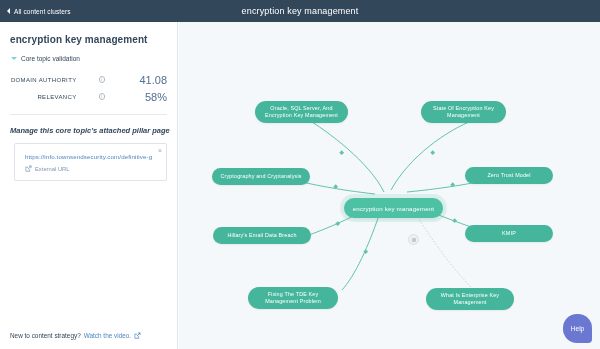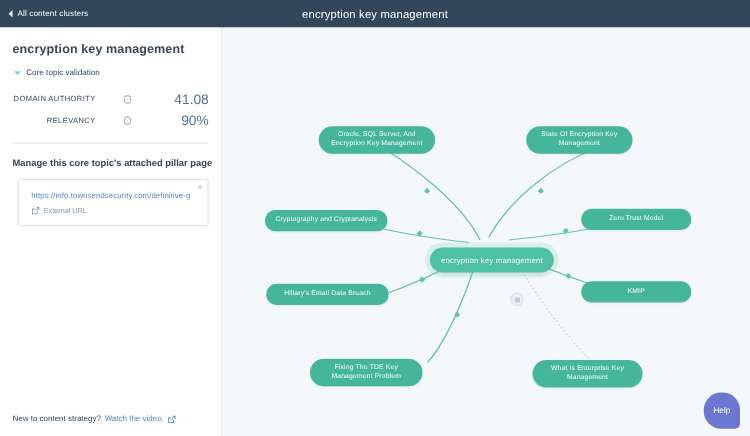--- a/index.html
+++ b/index.html
@@ -64,21 +64,21 @@
     line-height: 5.5px; text-align: center; cursor: pointer; flex: none;
   }
   .metric-value {
     width: 40px; text-align: right; font-size: 11px; color: #516f90;
   }
 
   .divider {
     margin: 9px 10px 0 10px; height: 1px; background: #e5e9f0;
   }
   .sb-subtitle {
-    margin: 11px 0 0 10px; font-size: 7.5px; font-weight: bold; color: #33475b;
+    margin: 11px 0 0 10px; font-size: 7.5px; font-weight: bold; color: #33475b; font-style: italic;
   }
 
   .url-card {
     position: relative; margin: 8px 10px 0 14px; padding: 9px 14px 8px 10px;
     border: 1px solid #dfe3eb; border-radius: 2px; background: #fff;
   }
   .url-card-close {
     position: absolute; top: 3px; right: 4px; font-size: 7px;
     color: #99a9b9; cursor: pointer; line-height: 1;
   }
@@ -154,21 +154,21 @@
 
     <div class="metrics">
       <div class="metric-row">
         <span class="metric-label">DOMAIN AUTHORITY</span>
         <span class="info-i">i</span>
         <span class="metric-value">41.08</span>
       </div>
       <div class="metric-row">
         <span class="metric-label">RELEVANCY</span>
         <span class="info-i">i</span>
-        <span class="metric-value">90%</span>
+        <span class="metric-value">58%</span>
       </div>
     </div>
 
     <div class="divider"></div>
 
     <div class="sb-subtitle">Manage this core topic's attached pillar page</div>
 
     <div class="url-card">
       <span class="url-card-close">×</span>
       <div class="url-text">https://info.townsendsecurity.com/definitive-gui...</div>

